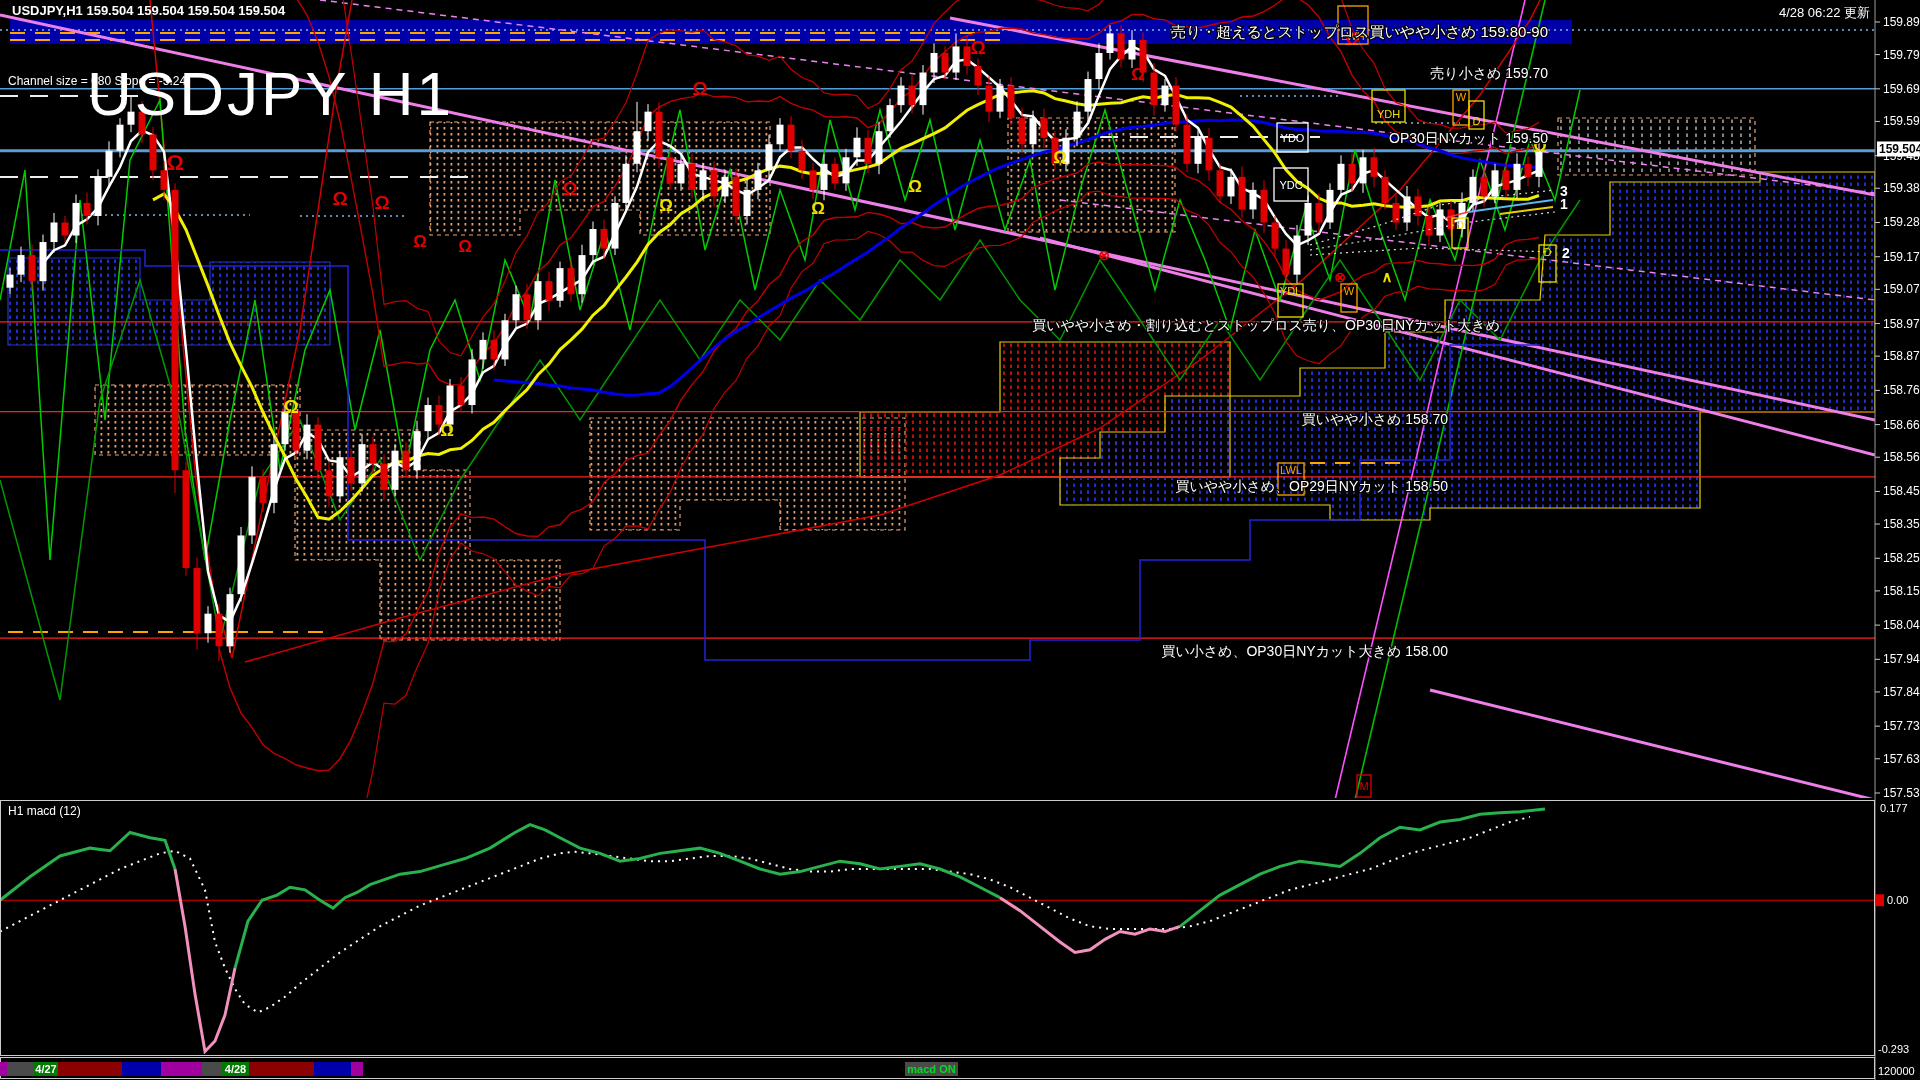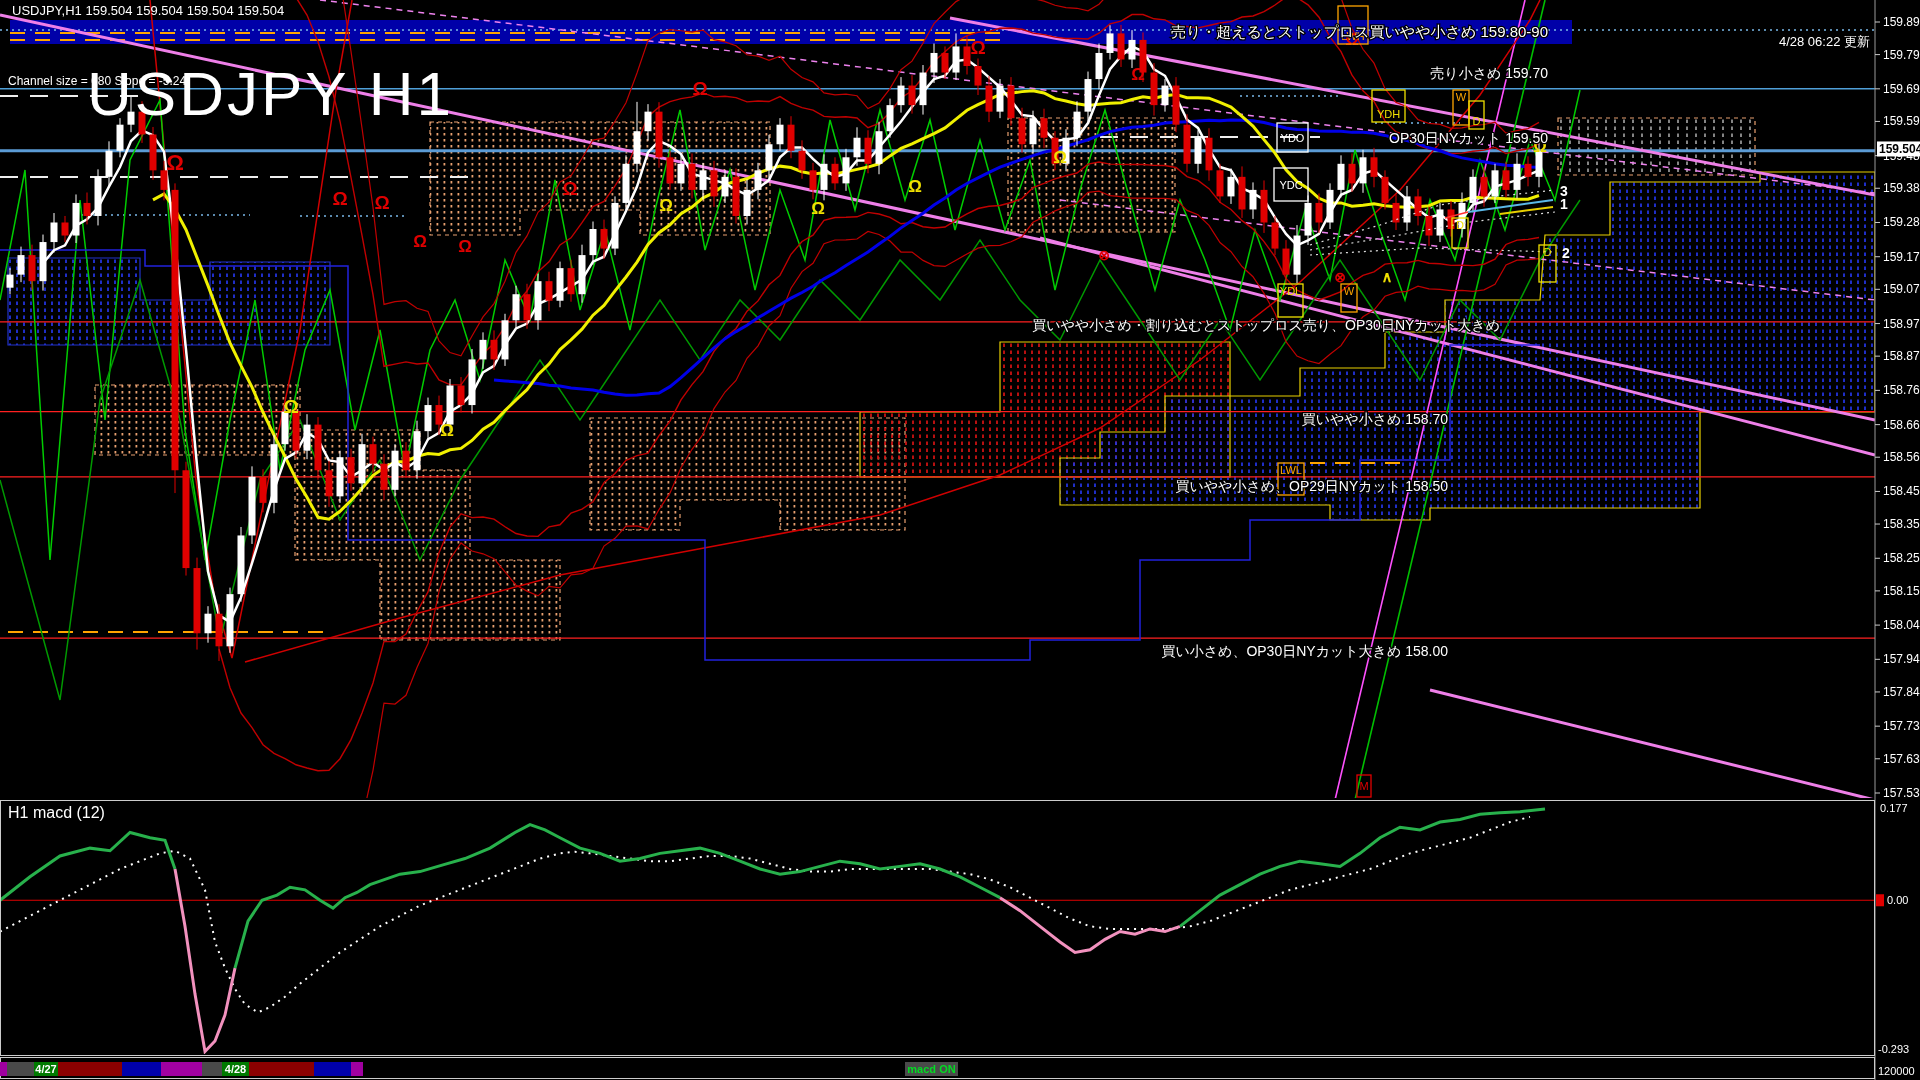--- a/index.html
+++ b/index.html
@@ -1,24 +1,24 @@
 <!DOCTYPE html>
 <html><head>
 <meta charset="utf-8">
 <style>
   html,body{margin:0;padding:0;background:#000;}
   #stage{position:relative;width:1920px;height:1080px;background:#000;overflow:hidden;
          font-family:"Liberation Sans",sans-serif;}
   #chart-svg{position:absolute;left:0;top:0;}
   .hud{position:absolute;color:#fff;white-space:nowrap;z-index:5;}
-  #symbol-line{left:12px;top:3px;font-size:13px;font-weight:normal;}
-  #updated{right:50px;top:4px;font-size:13px;margin-top:29px;}
+  #symbol-line{left:12px;top:3px;font-size:13px;font-weight:bold;}
+  #updated{right:50px;top:4px;font-size:13px;}
   #watermark{left:87px;top:58px;font-size:62px;letter-spacing:3px;color:#fff;}
   #channel-info{left:8px;top:74px;font-size:12px;}
-  #macd-label{left:8px;top:804px;font-size:16px;}
+  #macd-label{left:8px;top:804px;font-size:12px;}
 </style>
 </head>
 <body>
 
 <div id="stage">
   <svg id="chart-svg" width="1920" height="1080">
     <defs>
       <pattern id="patBlue" width="7" height="7" patternUnits="userSpaceOnUse">
         <line x1="3" y1="0.5" x2="3" y2="4" stroke="#2233DD" stroke-width="1.8"></line>
       </pattern>

